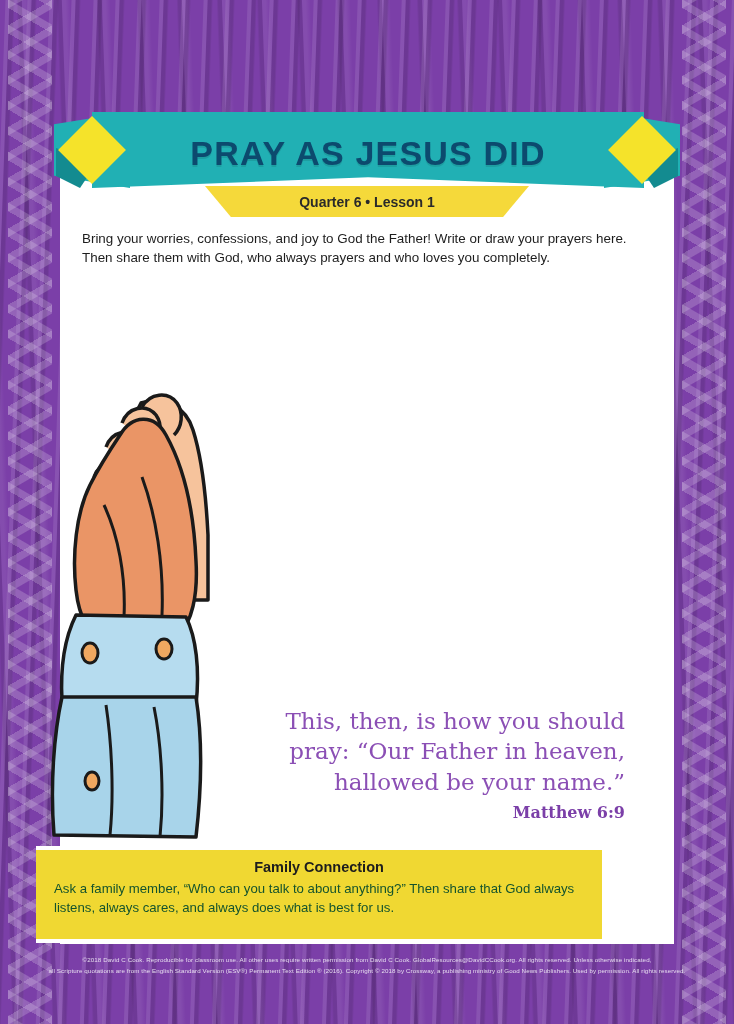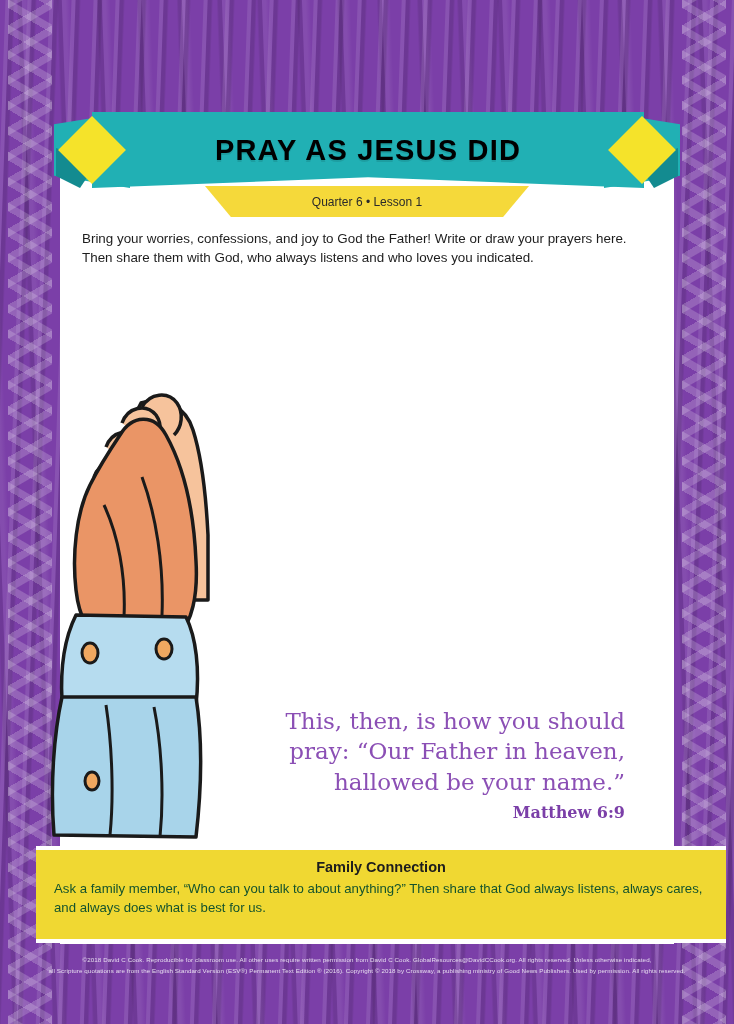--- a/index.html
+++ b/index.html
@@ -89,22 +89,22 @@
     top: 8px;
     width: 552px;
     height: 76px;
     background: #21b0b4;
     clip-path: polygon(0 0, 100% 0, 100% 100%, 50% 86%, 0 100%);
     display: flex;
     align-items: flex-start;
     justify-content: center;
   }
   .banner-title {
-    color: #000000;
-    font-size: 29px;
+    color: #0c4a6e;
+    font-size: 34px;
     font-weight: bold;
     letter-spacing: 1.2px;
     margin-top: 22px;
     text-shadow: 0 2px 0 rgba(0,0,0,0.10);
   }
   
   .wing {
     position: absolute;
     top: 8px;
     width: 76px;
@@ -145,22 +145,22 @@
     height: 31px;
     background: #f5d93a;
     clip-path: polygon(0 0, 100% 0, 92% 100%, 8% 100%);
     display: flex;
     align-items: center;
     justify-content: center;
     z-index: 7;
   }
   .subbanner-text {
     color: #2a2a2a;
-    font-size: 12px;
-    font-weight: normal;
+    font-size: 14px;
+    font-weight: bold;
   }
 
   
   .intro {
     position: absolute;
     left: 82px;
     top: 229px;
     width: 572px;
     font-size: 13.4px;
     line-height: 1.42;
@@ -200,21 +200,21 @@
     font-weight: bold;
     margin-top: 6px;
     margin-left: 32px;
   }
 
   
   .family {
     position: absolute;
     left: 36px;
     top: 846px;
-    width: 690px;
+    width: 566px;
     height: 97px;
     background: #f0d832;
     border-top: 4px solid #ffffff;
     border-bottom: 4px solid #ffffff;
     z-index: 10;
     box-sizing: border-box;
     padding: 9px 18px 0 18px;
   }
   .family-title {
     text-align: center;
@@ -264,21 +264,21 @@
     <div class="diamond right"></div>
     <div class="banner-main">
       <div class="banner-title">PRAY AS JESUS DID</div>
     </div>
   </div>
 
   <div class="subbanner">
     <div class="subbanner-text">Quarter 6 • Lesson 1</div>
   </div>
 
-  <div class="intro">Bring your worries, confessions, and joy to God the Father! Write or draw your prayers here. Then share them with God, who always listens and who loves you indicated.</div>
+  <div class="intro">Bring your worries, confessions, and joy to God the Father! Write or draw your prayers here. Then share them with God, who always prayers and who loves you completely.</div>
 
   <div class="hands">
     <svg viewBox="0 0 250 470" width="250" height="470" xmlns="http://www.w3.org/2000/svg">
 
       <path d="M95 18 C118 10 140 22 147 45 C155 70 160 110 162 150 L162 215 L85 215 L80 150 C76 105 78 48 95 18 Z" fill="#f6c39c" stroke="#1a1a1a" stroke-width="3.5" stroke-linejoin="round"></path>
 
       <path d="M96 22 C104 8 122 6 131 18 C138 28 136 42 128 50" fill="#f6c39c" stroke="#1a1a1a" stroke-width="3.5"></path>
       <path d="M76 38 C82 22 100 18 110 30 C117 40 115 54 107 62" fill="#f6c39c" stroke="#1a1a1a" stroke-width="3.5"></path>
       <path d="M60 62 C66 46 84 42 94 54 C101 64 99 78 91 86" fill="#f6c39c" stroke="#1a1a1a" stroke-width="3.5"></path>
       <path d="M48 92 C54 76 72 72 82 84 C89 94 87 108 79 116" fill="#f6c39c" stroke="#1a1a1a" stroke-width="3.5"></path>

